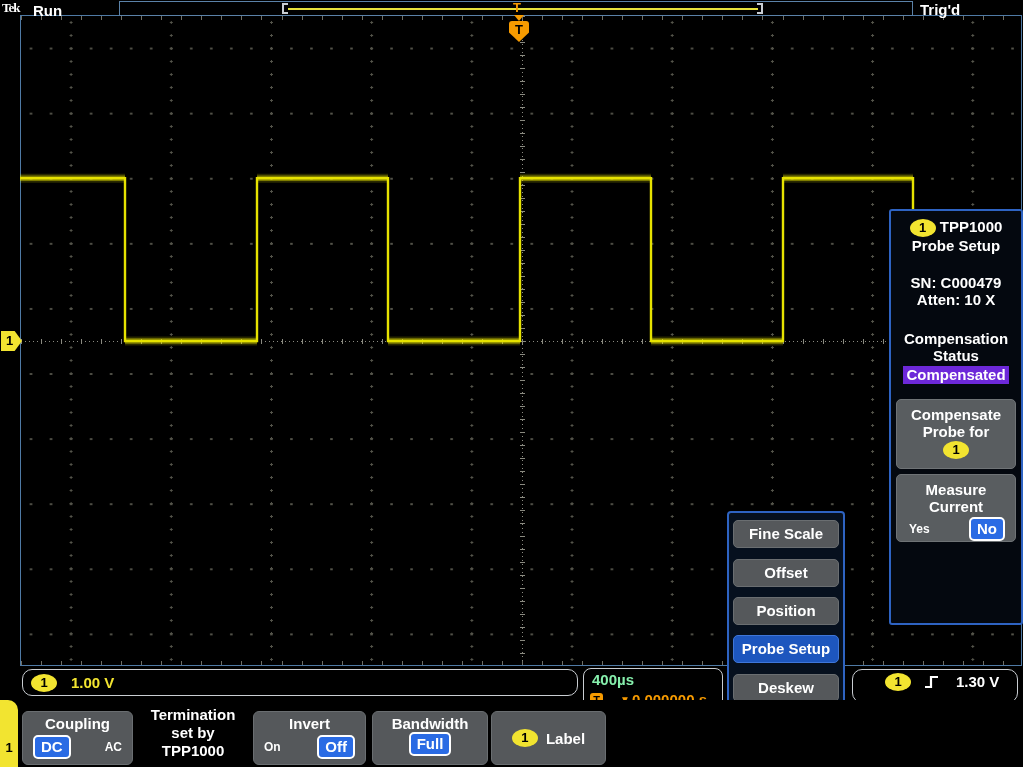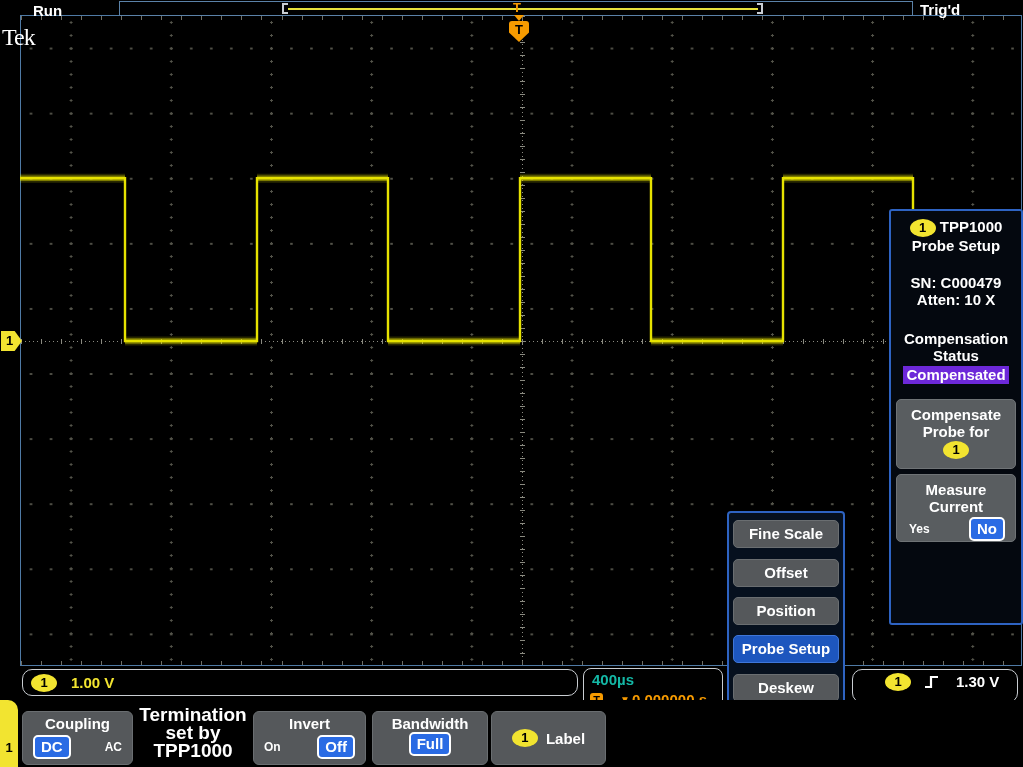--- a/index.html
+++ b/index.html
@@ -1,21 +1,21 @@
 <!DOCTYPE html>
 <html><head>
 <meta charset="utf-8">
 <style>
   * { margin:0; padding:0; box-sizing:border-box; }
   html,body { background:#000; }
   body { font-family:"Liberation Sans", sans-serif; }
   #screen { position:relative; width:1023px; height:767px; background:#000; overflow:hidden; }
 
   
-  .logo { position:absolute; left:2px; top:0px; color:#fff; font-family:"Liberation Serif", serif; font-weight:normal; font-size:24px; letter-spacing:-1px;margin-top:24px; }
+  .logo { position:absolute; left:2px; top:0px; color:#fff; font-family:"Liberation Serif", serif; font-weight:bold; font-size:13px; letter-spacing:-1px; }
   .acq-status { position:absolute; left:33px; top:2px; color:#fff; font-weight:bold; font-size:15px; }
   .trig-status { position:absolute; left:920px; top:1px; color:#fff; font-weight:bold; font-size:15px; }
   .record-box { position:absolute; left:119px; top:1px; width:794px; height:15px; border:1px solid #5b82a8; background:#000; }
   .record-line { position:absolute; left:168px; top:6px; width:470px; height:2px; background:#e8e23c; }
   .bracket { position:absolute; top:1px; width:6px; height:11px; }
   .bracket.l { left:162px; border-left:2px solid #c9cdd2; border-top:2px solid #c9cdd2; border-bottom:2px solid #c9cdd2; }
   .bracket.r { left:637px; border-right:2px solid #c9cdd2; border-top:2px solid #c9cdd2; border-bottom:2px solid #c9cdd2; }
   .mini-t { position:absolute; left:393px; top:-2px; color:#f79b00; font-weight:900; font-size:13px; }
   .trig-marker { position:absolute; left:509px; top:21px; width:20px; height:21px; background:#f79b00;
     clip-path:polygon(0 0,100% 0,100% 55%,50% 100%,0 55%); color:#000; font-weight:bold; font-size:13px;
@@ -47,21 +47,21 @@
   .ch-marker { position:absolute; left:1px; top:331px; width:21px; height:20px; background:#f2e430;
     clip-path:polygon(0 0,65% 0,100% 50%,65% 100%,0 100%); color:#000; font-weight:bold; font-size:13px;
     line-height:20px; text-align:left; padding-left:5px; }
 
   
   .readout { position:absolute; background:#000; border:1px solid #c9cdd2; border-radius:10px; color:#fff; }
   .readout.ch1 { left:22px; top:669px; width:556px; height:27px; }
   .readout.ch1 .badge { position:absolute; left:8px; top:4px; }
   .readout.ch1 .val { position:absolute; left:48px; top:4px; color:#f2e430; font-weight:bold; font-size:15px; }
   .readout.horiz { left:583px; top:668px; width:140px; height:42px; border-radius:8px; }
-  .readout.horiz .scale { position:absolute; left:8px; top:2px; color:#14b8a6; font-weight:bold; font-size:15px; }
+  .readout.horiz .scale { position:absolute; left:8px; top:2px; color:#86efac; font-weight:bold; font-size:15px; }
   .readout.horiz .delayrow { position:absolute; left:6px; top:22px; color:#f79b00; font-weight:bold; font-size:15px; display:flex; align-items:center; gap:2px; }
   .tbox { display:inline-block; width:13px; height:14px; background:#f79b00; border-radius:3px; color:#000; font-size:11px; font-weight:bold; text-align:center; line-height:14px; }
   .arrow-glyph { font-size:13px; } .tri-glyph { font-size:10px; }
   .readout.trig { left:852px; top:669px; width:166px; height:34px; }
   .readout.trig .badge { position:absolute; left:32px; top:3px; }
   .readout.trig .slope { position:absolute; left:70px; top:3px; }
   .readout.trig .val { position:absolute; left:103px; top:3px; color:#fff; font-weight:bold; font-size:15px; }
 
   .badge { display:inline-block; min-width:26px; height:18px; background:#f2e430; border-radius:50%;
     color:#000; font-weight:bold; font-size:13px; line-height:18px; text-align:center; }
@@ -95,21 +95,21 @@
   .ch-tab { position:absolute; left:0; top:0; width:18px; height:67px; background:#f2e430; border-top-right-radius:10px;
     color:#000; font-weight:bold; font-size:13px; text-align:center; line-height:96px; cursor:pointer; }
   .menu-btn { position:absolute; top:11px; height:54px; background:#55585b; border:1px solid #6a6e71; border-radius:6px;
     color:#fff; font-weight:bold; font-size:15px; text-align:center; cursor:pointer; }
   .menu-btn .title { margin-top:3px; }
   .menu-btn .optrow { display:flex; align-items:center; justify-content:space-between; margin-top:3px; padding:0 10px; }
   .btn-coupling { left:22px; width:111px; }
   .btn-invert { left:253px; width:113px; }
   .btn-bandwidth { left:372px; width:116px; }
   .btn-label { left:491px; width:115px; display:flex; align-items:center; justify-content:center; gap:8px; }
-  .termination { position:absolute; left:137px; top:6px; width:112px; color:#fff; font-weight:bold; font-size:19px;
+  .termination { position:absolute; left:137px; top:6px; width:112px; color:#fff; font-weight:bold; font-size:15px;
     text-align:center; line-height:18px; }
   .optname { font-size:12px; font-weight:bold; }
 </style>
 </head>
 <body>
 
 <div id="screen">
 
   <div class="plot">
     <div class="griddots"></div>

